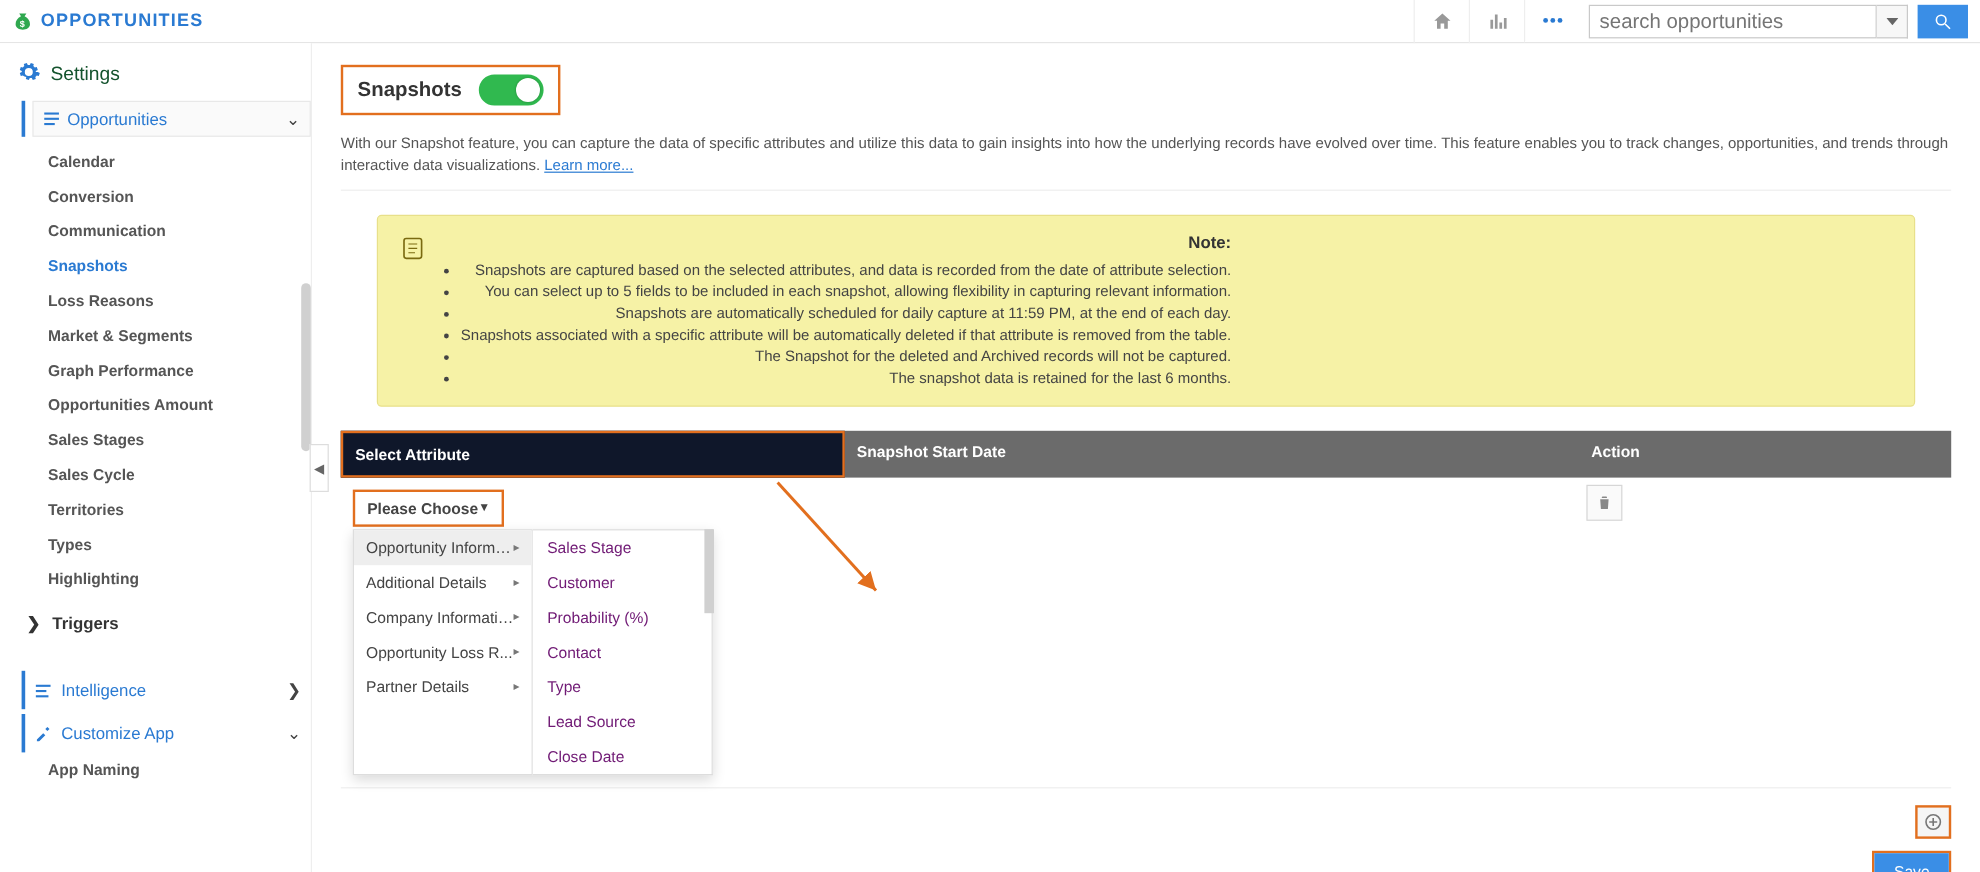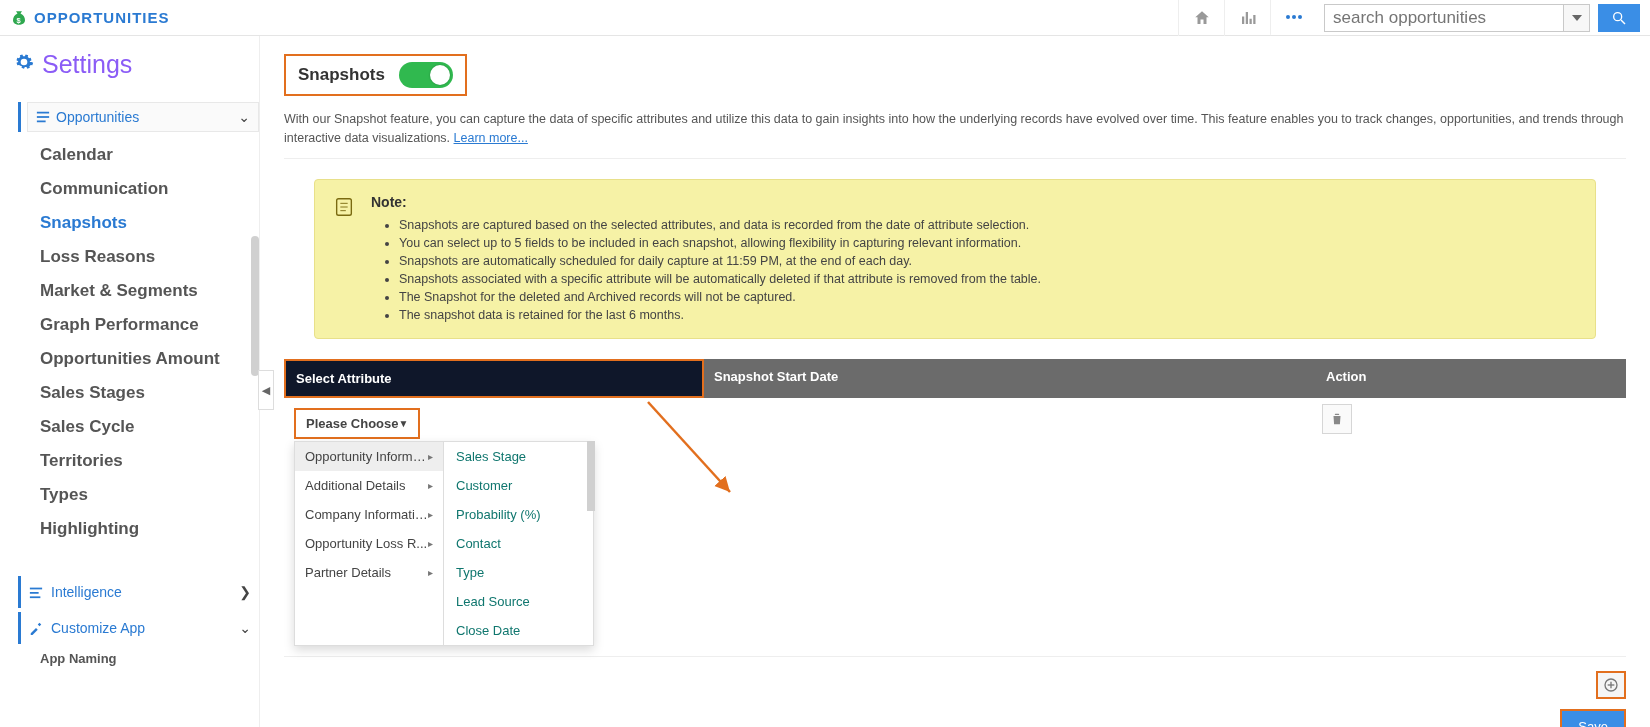--- a/index.html
+++ b/index.html
@@ -14,46 +14,46 @@
 .topbar .ticon.active { color:#2a7ad2; }
 .searchbox { display:flex; margin-left:8px; }
 .searchbox input { width:240px; height:28px; border:1px solid #c9c9c9; padding:0 8px; font-size:17px; color:#888; outline:none; }
 .searchbox .dd { width:26px; height:28px; border:1px solid #c9c9c9; border-left:none; display:flex; align-items:center; justify-content:center; cursor:pointer; background:#f7f7f7; }
 .searchbox .go { width:42px; height:28px; background:#3a8ee6; margin-left:8px; display:flex; align-items:center; justify-content:center; cursor:pointer; }
 
 
 .layout { display:flex; }
 .side { width:260px; border-right:1px solid #eee; padding:14px 0 14px 14px; background:#fff; position:relative; min-height:691px;}
 .side-scroll-thumb { position:absolute; right:0; top:200px; width:8px; height:140px; background:#d0d0d0; border-radius:4px; }
-.side-title { display:flex; align-items:center; gap:8px; font-size:25px; color:#8b5cf6; margin-bottom:23px; }
+.side-title { display:flex; align-items:center; gap:8px; font-size:16px; color:#14532d; margin-bottom:8px; }
 .gear { color:#2a7ad2; font-size:20px; }
 .side-group { border-left:3px solid #2a7ad2; margin-left:4px; padding-left:6px; }
 .side-head { display:flex; align-items:center; gap:6px; color:#2a7ad2; font-size:14px; padding:6px 8px; cursor:pointer; border:1px solid #e8e8e8; background:#fafafa; }
 .side-head .chev { margin-left:auto; font-size:14px; color:#444; }
 .side ul { list-style:none; padding:6px 0 6px 22px; }
-.side ul li { padding:7px 4px; color:#555; font-size:17px; font-weight:bold; cursor:pointer; }
+.side ul li { padding:7px 4px; color:#555; font-size:13px; font-weight:bold; cursor:pointer; }
 .side ul li.sel { color:#2a7ad2; }
 .side .sec2, .side .sec3 { border-left:3px solid #2a7ad2; margin-left:4px; margin-top:4px; }
 .side .secrow { display:flex; align-items:center; gap:8px; padding:8px 8px; color:#2a7ad2; font-size:14px; cursor:pointer; }
 .side .secrow .chev { margin-left:auto; color:#444; }
 .side .plain { padding:7px 4px 7px 26px; color:#555; font-weight:bold; cursor:pointer; font-size:13px;}
 .side .plainhead { padding:8px 4px 8px 26px; color:#333; font-weight:bold; cursor:pointer; font-size:14px;}
 
 .collapse { position:absolute; left:258px; top:370px; background:#fff; border:1px solid #ddd; width:16px; height:40px; display:flex; align-items:center; justify-content:center; cursor:pointer; font-size:11px; color:#666; z-index:5;}
 
 .main { flex:1; padding:18px 24px 18px 24px; position:relative; }
 
 .hdrrow { display:flex; align-items:center; gap:14px; border:2px solid #e26f1e; padding:6px 12px; width:fit-content; }
 .hdrrow h2 { font-size:17px; color:#333; font-weight:bold;}
 .toggle { width:54px; height:26px; border-radius:14px; background:#30b94f; position:relative; cursor:pointer; }
 .toggle .knob { position:absolute; right:3px; top:3px; width:20px; height:20px; border-radius:50%; background:#fff; box-shadow:0 0 2px rgba(0,0,0,.3);}
 .desc { margin-top:14px; color:#555; font-size:12.5px; line-height:1.5; padding-bottom:10px; border-bottom:1px solid #eee;}
 .desc a { color:#2a7ad2; text-decoration:underline; cursor:pointer; }
 
-.note { margin:20px 30px 20px 30px; background:#f6f2a6; border:1px solid #e8e08a; border-radius:4px; padding:14px 18px; display:flex; gap:16px; }
+.note { margin:20px 30px 20px 30px; background:#f6f2a6; border:1px solid #e8e08a; border-radius:4px; padding:14px 18px; display:flex; gap:1px;text-align:right; }
 .note .nicon { font-size:20px; color:#7a6a10; padding-top:2px;}
 .note h4 { font-size:14px; margin-bottom:6px; }
 .note ul { list-style:disc; padding-left:28px; font-size:12.5px; color:#444;}
 .note ul li { padding:2px 0; }
 
 .tblhead { display:flex; background:#6b6b6b; color:#fff; font-weight:bold; font-size:13px; }
 .tblhead .c1 { flex:0 0 420px; padding:10px 10px; border:2px solid #e26f1e; background:#0f172a;}
 .tblhead .c2 { flex:1; padding:10px 10px;}
 .tblhead .c3 { flex:0 0 310px; padding:10px 10px;}
 
@@ -65,21 +65,21 @@
 .choose { border:2px solid #e26f1e; display:inline-flex; align-items:center; gap:0; padding:6px 10px; cursor:pointer; font-size:13px; color:#444; font-weight:bold;}
 .choose .caret { font-size:10px;}
 .trash { width:30px; height:30px; border:1px solid #d6d6d6; display:flex; align-items:center; justify-content:center; color:#888; cursor:pointer; background:#fafafa;}
 
 .dd-menu { position:relative; margin-top:2px; display:flex; width:300px; box-shadow:0 4px 10px rgba(0,0,0,.15); font-size:13px;}
 .dd-col1 { width:150px; background:#fff; border:1px solid #ddd;}
 .dd-col1 .opt { padding:7px 10px; color:#444; display:flex; align-items:center; cursor:pointer; white-space:nowrap; overflow:hidden; text-overflow:ellipsis;}
 .dd-col1 .opt.sel { background:#eee; }
 .dd-col1 .opt .arr { margin-left:auto; font-size:10px; color:#777;}
 .dd-col2 { width:150px; background:#fff; border:1px solid #ddd; border-left:none;}
-.dd-col2 .opt { padding:7px 12px; color:#0f766e; cursor:pointer; }
+.dd-col2 .opt { padding:7px 12px; color:#701a75; cursor:pointer; }
 .dd-scroll { position:absolute; right:-1px; top:0; width:8px; height:70px; background:#d0d0d0;}
 
 .addrow { display:flex; justify-content:flex-end; margin-top:14px; }
 .addbtn { width:30px; height:28px; border:2px solid #e26f1e; display:flex; align-items:center; justify-content:center; color:#777; cursor:pointer; background:#f5f5f5;}
 .saverow { display:flex; justify-content:flex-end; margin-top:10px; }
 .savebtn { border:2px solid #e26f1e; }
 .savebtn button{ background:#3a8ee6; color:#fff; border:none; padding:8px 16px; font-size:13px; cursor:pointer;}
 
 .arrow-anno { position:absolute; pointer-events:none; }
 
@@ -151,32 +151,37 @@
             <rect x="1" y="2" width="14" height="2" fill="#2a7ad2"></rect>
             <rect x="1" y="7" width="14" height="2" fill="#2a7ad2"></rect>
             <rect x="1" y="12" width="10" height="2" fill="#2a7ad2"></rect>
           </svg>
         <span>Opportunities</span>
         <span class="chev">⌄</span>
       </div>
     </div>
     <ul id="side-items">
         <li>Calendar</li>
+        <li>Conversion</li>
         <li>Communication</li>
         <li class="sel">Snapshots</li>
         <li>Loss Reasons</li>
         <li>Market &amp; Segments</li>
         <li>Graph Performance</li>
         <li>Opportunities Amount</li>
         <li>Sales Stages</li>
         <li>Sales Cycle</li>
         <li>Territories</li>
         <li>Types</li>
         <li>Highlighting</li>
       </ul>
+    <div class="plainhead">
+      <span style="margin-left:-18px; margin-right:6px;">❯</span>
+      <span>Triggers</span>
+    </div>
 
     <div class="sec2" style="margin-top:24px;">
       <div class="secrow">
         <svg class="glyph-ic" viewBox="0 0 16 16">
             <rect x="1" y="3" width="14" height="2" fill="#2a7ad2"></rect>
             <rect x="1" y="8" width="10" height="2" fill="#2a7ad2"></rect>
             <rect x="1" y="13" width="12" height="2" fill="#2a7ad2"></rect>
           </svg>
         <span>Intelligence</span>
         <span class="chev">❯</span>

